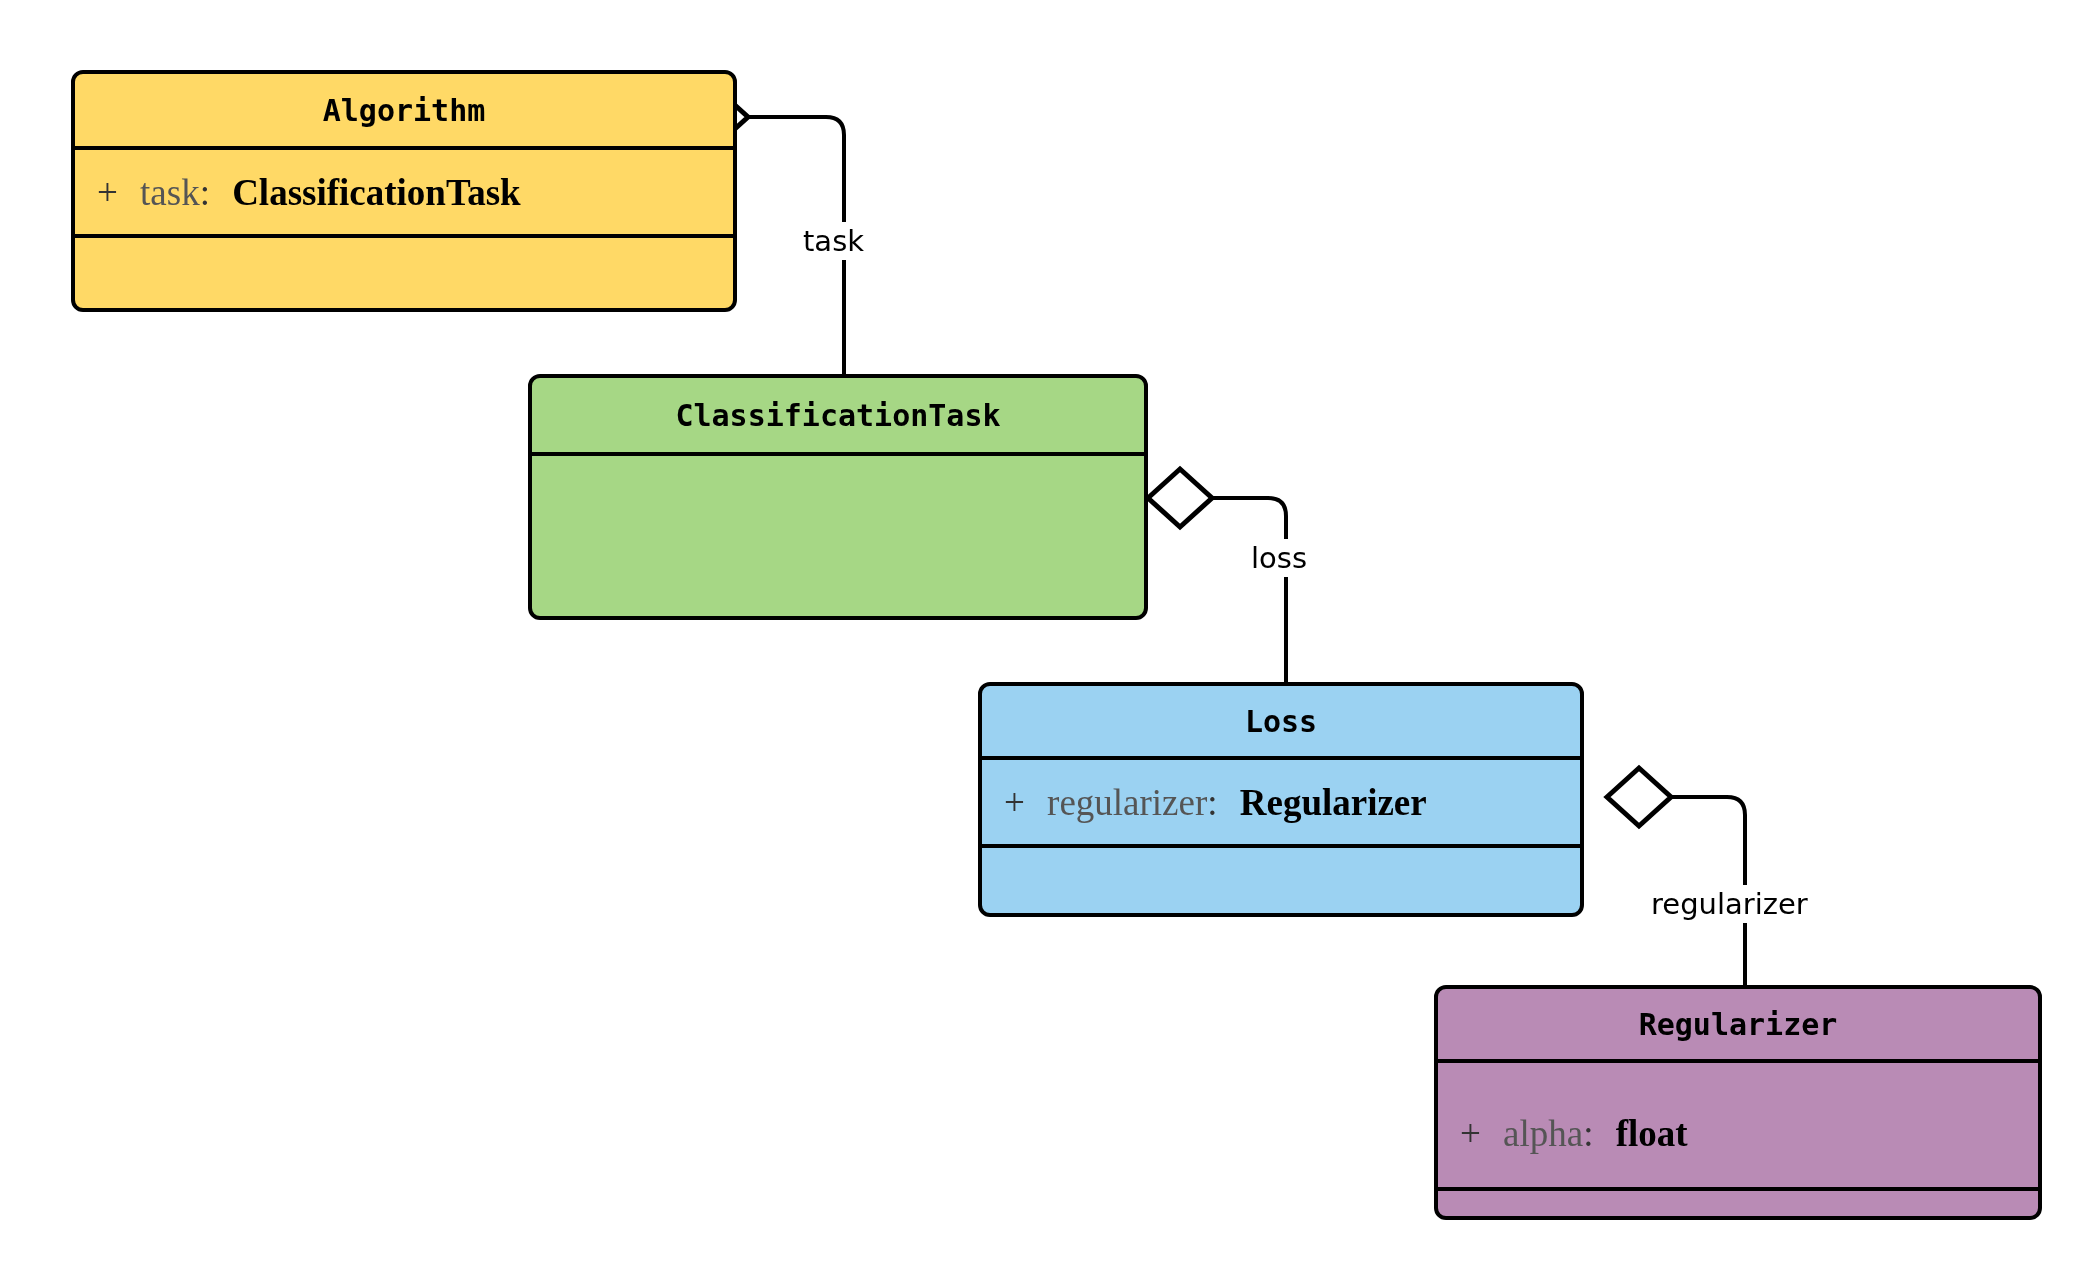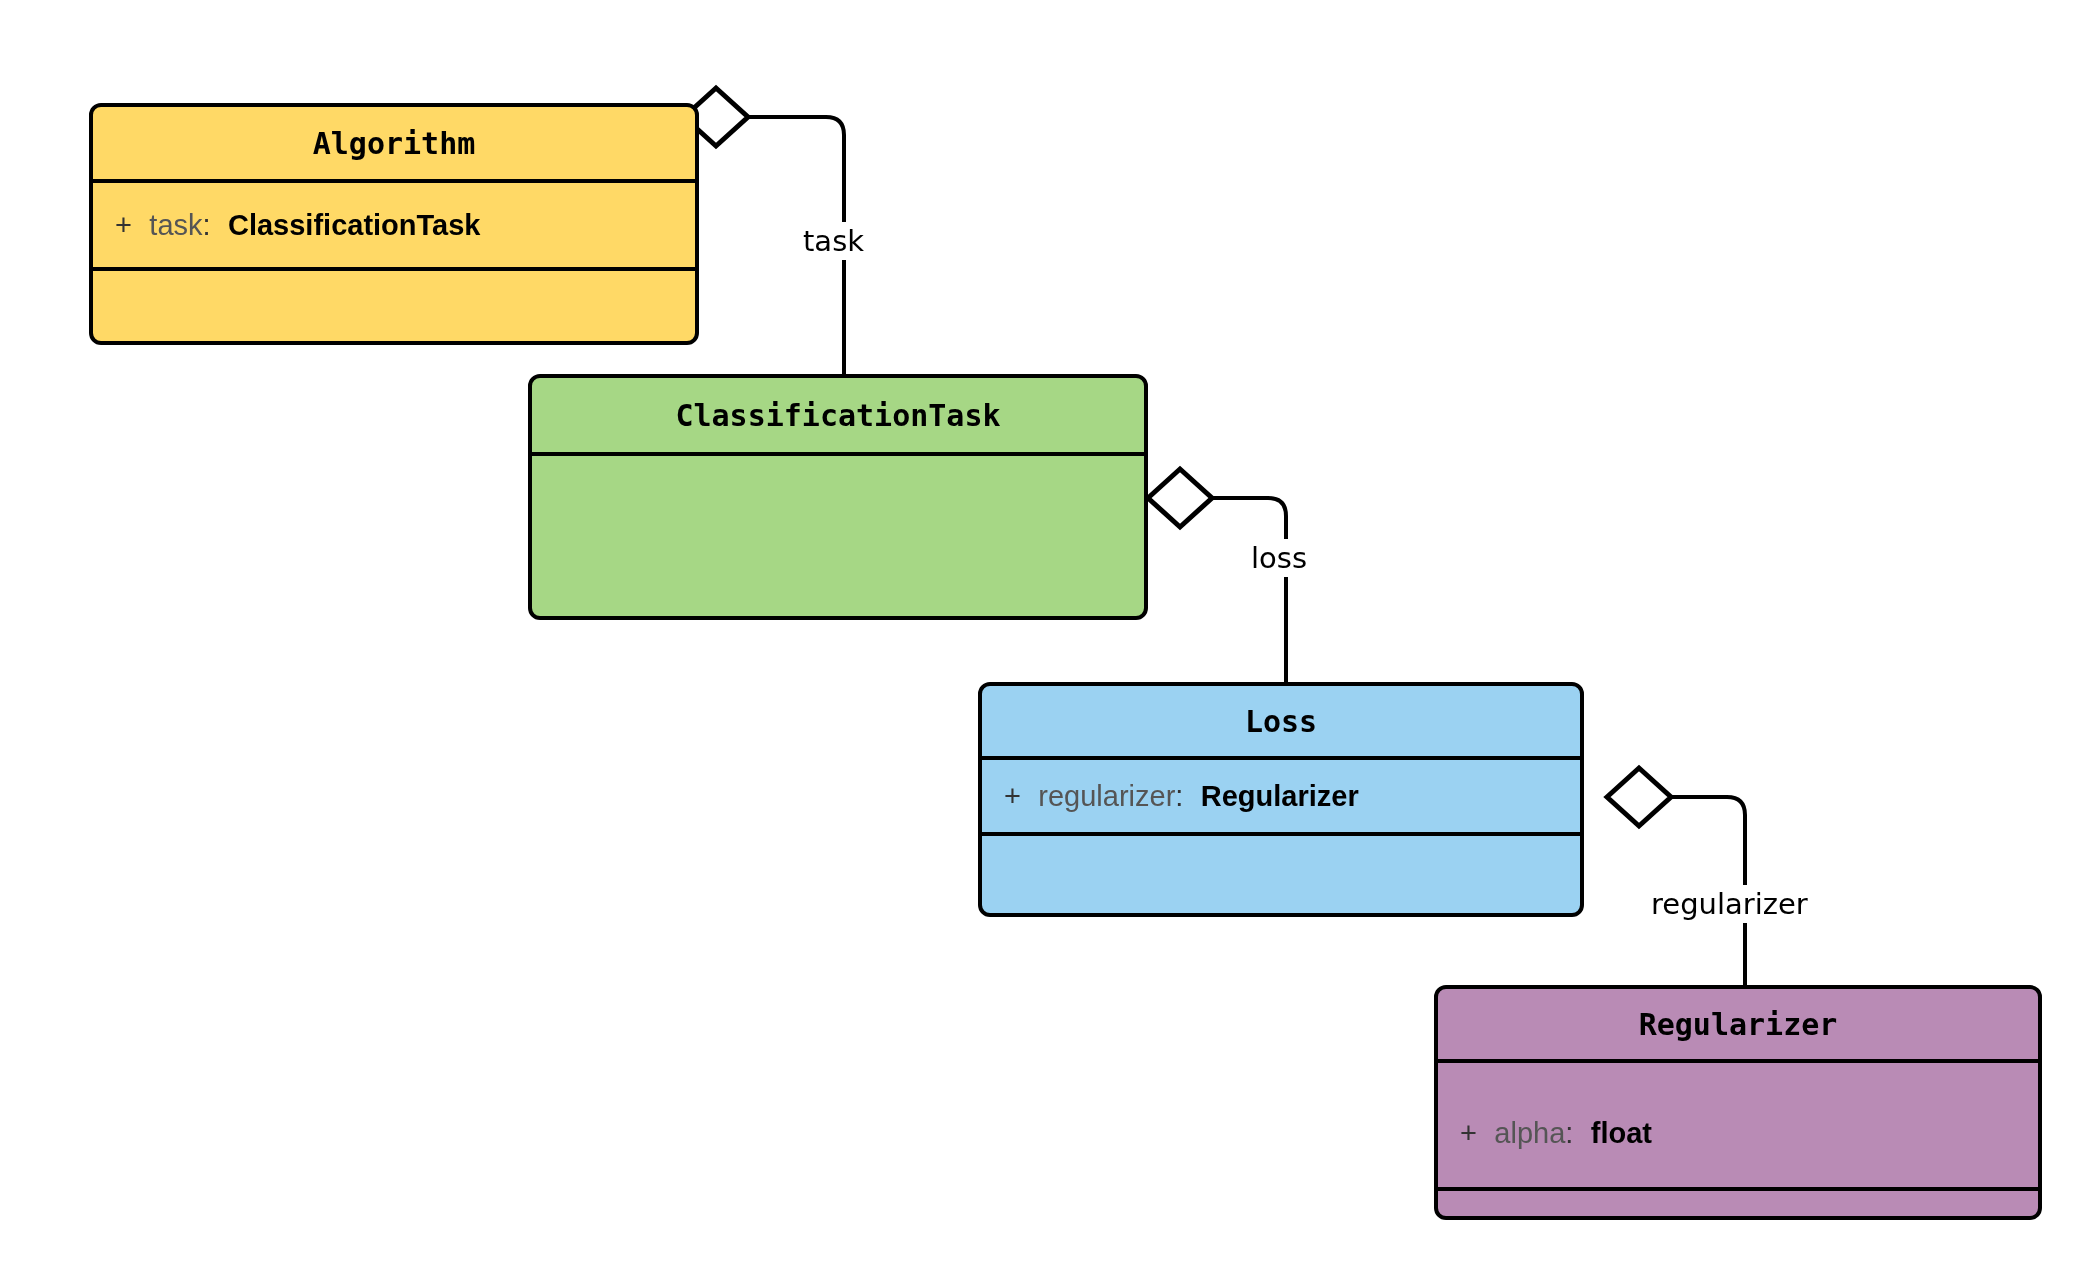--- a/index.html
+++ b/index.html
@@ -63,22 +63,22 @@
   .uml-class-name {
     font-family: "DejaVu Sans Mono", monospace;
     font-weight: bold;
     font-size: 30px;
     color: #000000;
     letter-spacing: 0px;
     white-space: nowrap;
   }
 
   .uml-attr-row {
-    font-family: Liberation Sans, sans-serif;
-    font-size: 29px;
+    font-family: Liberation Serif, serif;
+    font-size: 37px;
     white-space: nowrap;
     line-height: 1;
   }
   .attr-visibility {
     color: #333333;
     font-weight: normal;
   }
   .attr-name {
     color: #555555;
     font-weight: normal;
@@ -126,42 +126,42 @@
       <polygon points="1607,797 1639,768 1671,797 1639,826" fill="#ffffff" stroke="#000000" stroke-width="5" stroke-linejoin="miter"></polygon>
     </g>
   </svg>
 
   <div class="edge-label" style="left:797px; top:222px;">task</div>
 
   <div class="edge-label" style="left:1245px; top:539px;">loss</div>
 
   <div class="edge-label" style="left:1645px; top:885px;">regularizer</div>
 
-  <div class="uml-class" style="left:89px; top:70px; width:610px; height:242px; background:#ffd966;margin-top:33px;">
+  <div class="uml-class" style="left:71px; top:70px; width:666px; height:242px; background:#ffd966;">
     <div class="uml-compartment uml-title-compartment" style="height:76px;">
       <span class="uml-class-name">Algorithm</span>
     </div>
     <div class="uml-compartment uml-attr-compartment" style="height:88px;">
       <span class="uml-attr-row"><span class="attr-visibility">+</span><span class="attr-name" style="margin-left:0.6em;">task</span><span class="attr-sep">:</span><span class="attr-type" style="margin-left:0.6em;">ClassificationTask</span></span>
     </div>
     <div class="uml-compartment uml-method-compartment" style="height:70px;"></div>
   </div>
 
   <div class="uml-class" style="left:528px; top:374px; width:620px; height:246px; background:#a6d785;">
     <div class="uml-compartment uml-title-compartment" style="height:78px;">
       <span class="uml-class-name">ClassificationTask</span>
     </div>
     <div class="uml-compartment uml-method-compartment" style="height:72px;"></div>
   </div>
 
   <div class="uml-class" style="left:978px; top:682px; width:606px; height:235px; background:#9bd2f2;">
     <div class="uml-compartment uml-title-compartment" style="height:74px;">
       <span class="uml-class-name">Loss</span>
     </div>
-    <div class="uml-compartment uml-attr-compartment" style="height:76px;">
+    <div class="uml-compartment uml-attr-compartment" style="height:88px;">
       <span class="uml-attr-row"><span class="attr-visibility">+</span><span class="attr-name" style="margin-left:0.6em;">regularizer</span><span class="attr-sep">:</span><span class="attr-type" style="margin-left:0.6em;">Regularizer</span></span>
     </div>
     <div class="uml-compartment uml-method-compartment" style="height:65px;"></div>
   </div>
 
   <div class="uml-class" style="left:1434px; top:985px; width:608px; height:235px; background:#b98bb5;">
     <div class="uml-compartment uml-title-compartment" style="height:74px;">
       <span class="uml-class-name">Regularizer</span>
     </div>
     <div class="uml-compartment uml-attr-compartment" style="height:112px;margin-top:16px;">

